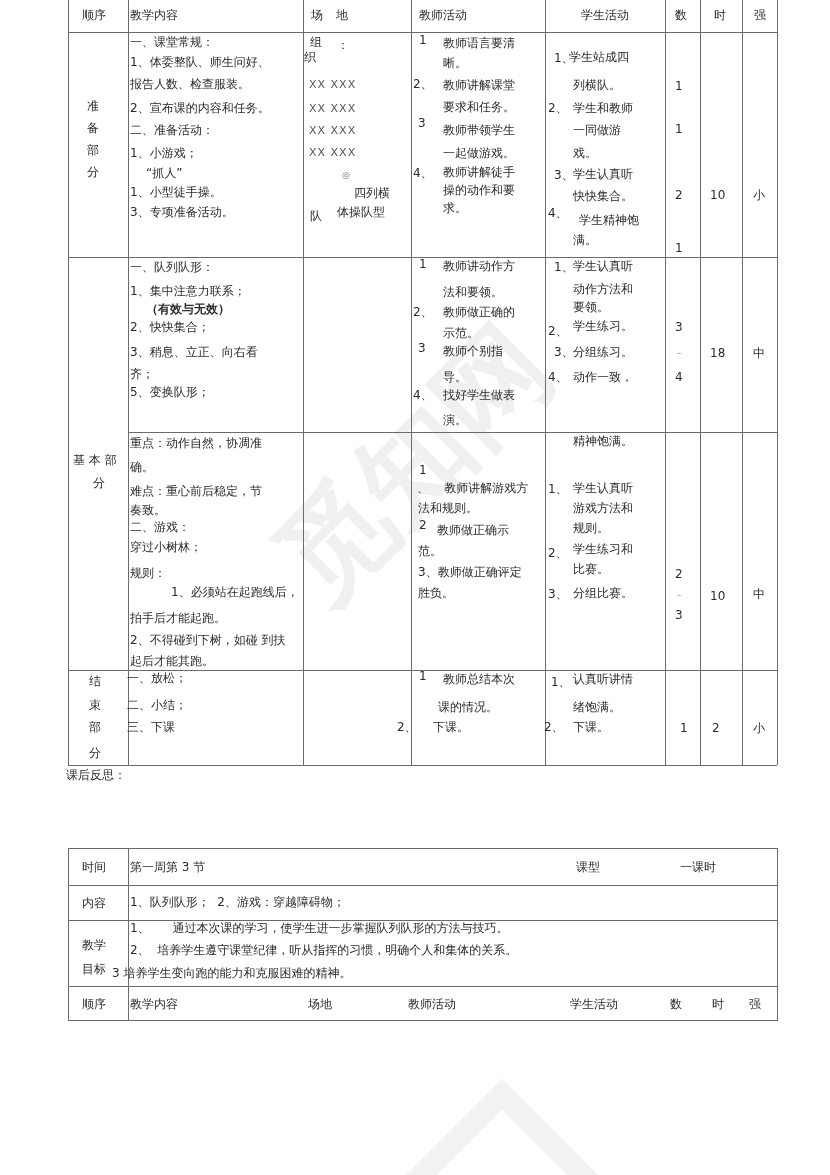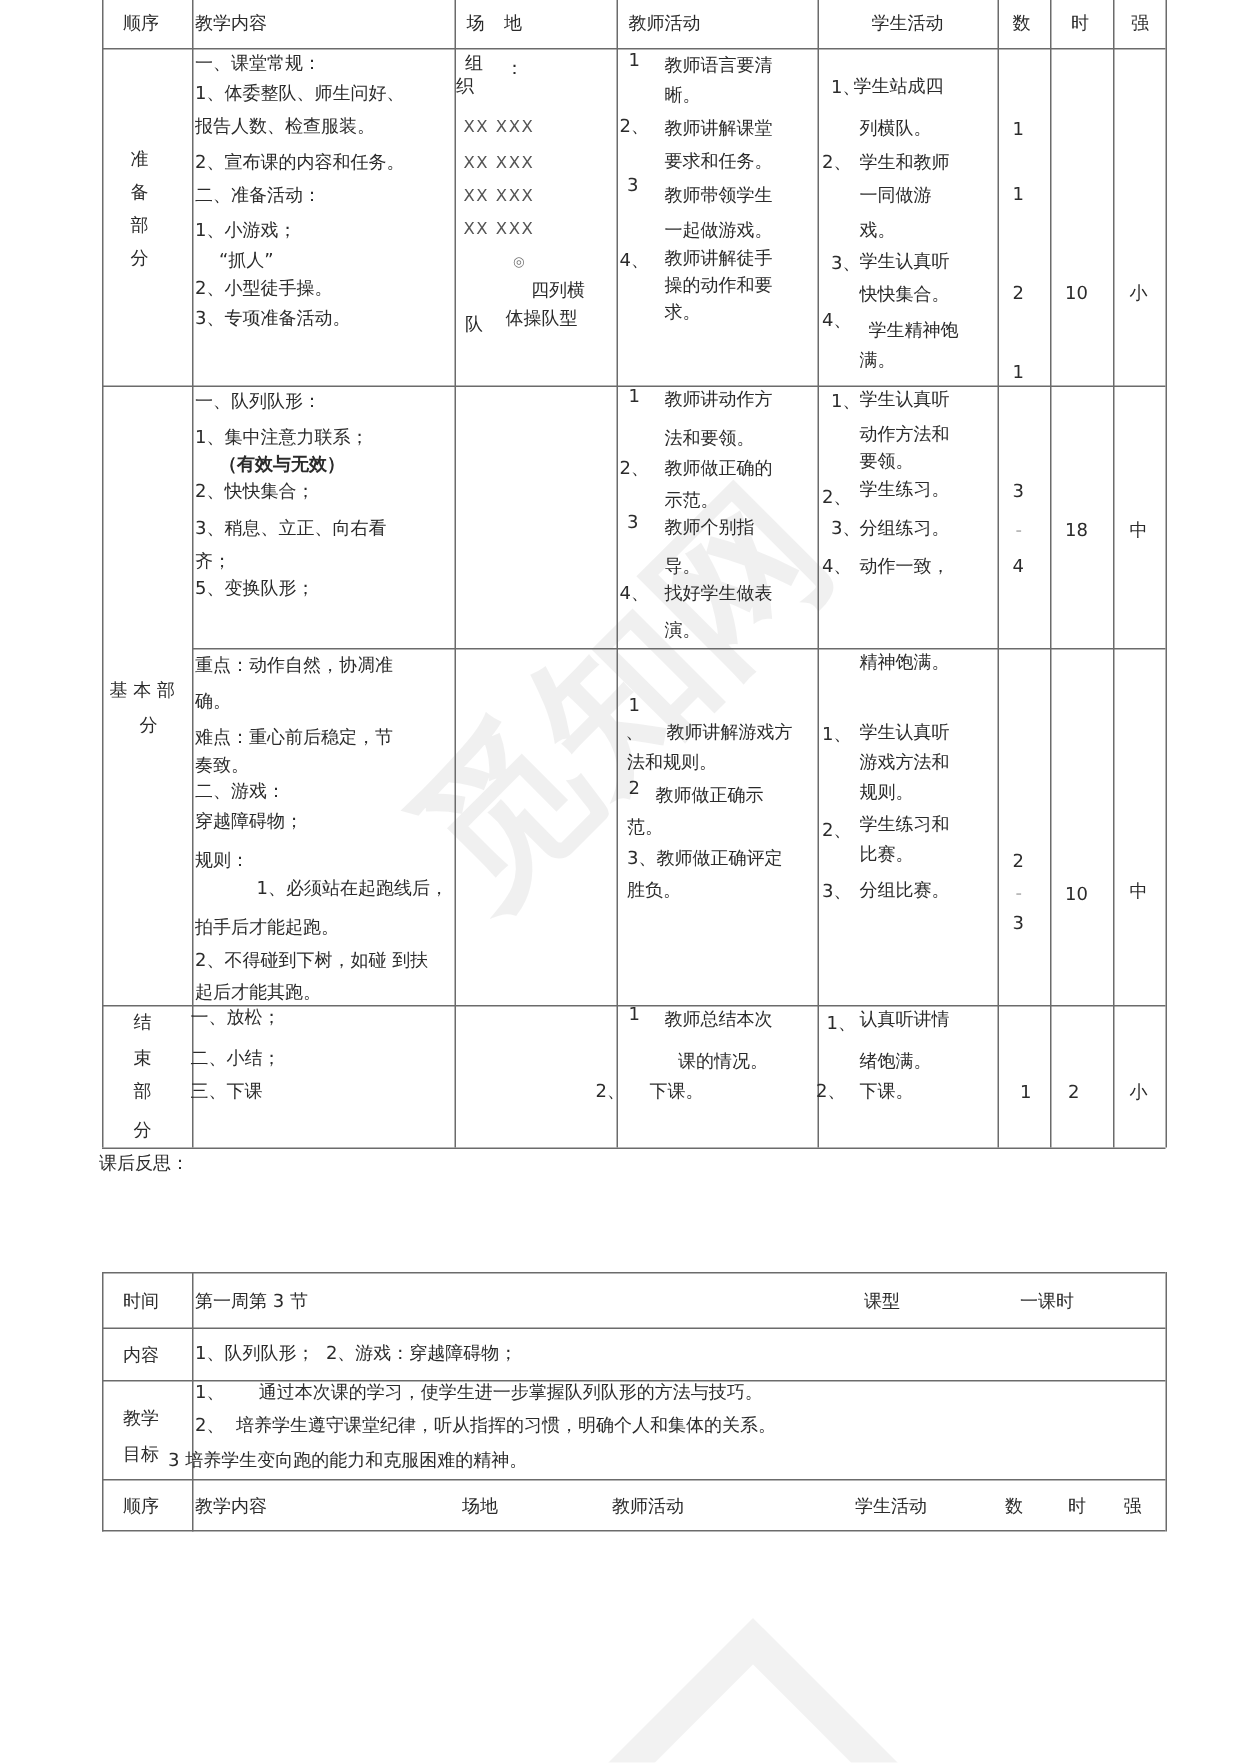--- a/index.html
+++ b/index.html
@@ -54,21 +54,21 @@
     <span class="t" style="left:87px; top:143px;">部</span>
     <span class="t" style="left:87px; top:165px;">分</span>
 
     <span class="t" style="left:130px; top:35px;">一、课堂常规：</span>
     <span class="t" style="left:130px; top:55px;">1、体委整队、师生问好、</span>
     <span class="t" style="left:130px; top:77px;">报告人数、检查服装。</span>
     <span class="t" style="left:130px; top:101px;">2、宣布课的内容和任务。</span>
     <span class="t" style="left:130px; top:123px;">二、准备活动：</span>
     <span class="t" style="left:130px; top:146px;">1、小游戏；</span>
     <span class="t" style="left:146px; top:166px;">“抓人”</span>
-    <span class="t" style="left:130px; top:185px;">2、小型徒手操。</span>
+    <span class="t" style="left:130px; top:185px;">1、小型徒手操。</span>
     <span class="t" style="left:130px; top:205px;">3、专项准备活动。</span>
 
     <span class="t" style="left:310px; top:35px;">组</span>
     <span class="t" style="left:337px; top:38px;">：</span>
     <span class="t" style="left:304px; top:50px;">织</span>
     <span class="t" style="left:309px; top:78px; font-size:11px; color:#555; letter-spacing:1px;">XX  XXX</span>
     <span class="t" style="left:309px; top:102px; font-size:11px; color:#555; letter-spacing:1px;">XX  XXX</span>
     <span class="t" style="left:309px; top:124px; font-size:11px; color:#555; letter-spacing:1px;">XX  XXX</span>
     <span class="t" style="left:309px; top:146px; font-size:11px; color:#555; letter-spacing:1px;">XX  XXX</span>
     <span class="t" style="left:342px; top:168px; font-size:9px; color:#777;">◎</span>
@@ -155,21 +155,21 @@
 
   <span class="t" style="left:73px; top:453px;">基 本 部</span>
   <span class="t" style="left:93px; top:476px;">分</span>
 
   <div>
     <span class="t" style="left:130px; top:436px;">重点：动作自然，协凋准</span>
     <span class="t" style="left:130px; top:460px;">确。</span>
     <span class="t" style="left:130px; top:484px;">难点：重心前后稳定，节</span>
     <span class="t" style="left:130px; top:503px;">奏致。</span>
     <span class="t" style="left:130px; top:520px;">二、游戏：</span>
-    <span class="t" style="left:130px; top:540px;">穿越障碍物；</span>
+    <span class="t" style="left:130px; top:540px;">穿过小树林；</span>
     <span class="t" style="left:130px; top:566px;">规则：</span>
     <span class="t" style="left:130px; top:585px;margin-left:41px;">1、必须站在起跑线后，</span>
     <span class="t" style="left:130px; top:611px;">拍手后才能起跑。</span>
     <span class="t" style="left:130px; top:633px;">2、不得碰到下树，如碰  到扶</span>
     <span class="t" style="left:130px; top:654px;">起后才能其跑。</span>
 
     <span class="t" style="left:419px; top:463px;">1</span>
     <span class="t" style="left:417px; top:481px; white-space:pre;">、    教师讲解游戏方</span>
     <span class="t" style="left:418px; top:501px;">法和规则。</span>
     <span class="t" style="left:419px; top:518px;">2</span>
@@ -202,21 +202,21 @@
     <span class="t" style="left:89px; top:746px;">分</span>
 
     <span class="t" style="left:127px; top:671px;">一、放松；</span>
     <span class="t" style="left:127px; top:698px;">二、小结；</span>
     <span class="t" style="left:127px; top:720px;">三、下课</span>
 
     <span class="t" style="left:397px; top:720px;">2、</span>
 
     <span class="t" style="left:419px; top:669px;">1</span>
     <span class="t" style="left:443px; top:672px;">教师总结本次</span>
-    <span class="t" style="left:452px; top:700px;">课的情况。</span>
+    <span class="t" style="left:438px; top:700px;">课的情况。</span>
     <span class="t" style="left:433px; top:720px;">下课。</span>
 
     <span class="t" style="left:551px; top:675px;">1、</span>
     <span class="t" style="left:573px; top:672px;">认真听讲情</span>
     <span class="t" style="left:573px; top:700px;">绪饱满。</span>
     <span class="t" style="left:544px; top:720px;">2、</span>
     <span class="t" style="left:573px; top:720px;">下课。</span>
 
     <span class="t" style="left:680px; top:721px;">1</span>
     <span class="t" style="left:712px; top:721px;">2</span>

